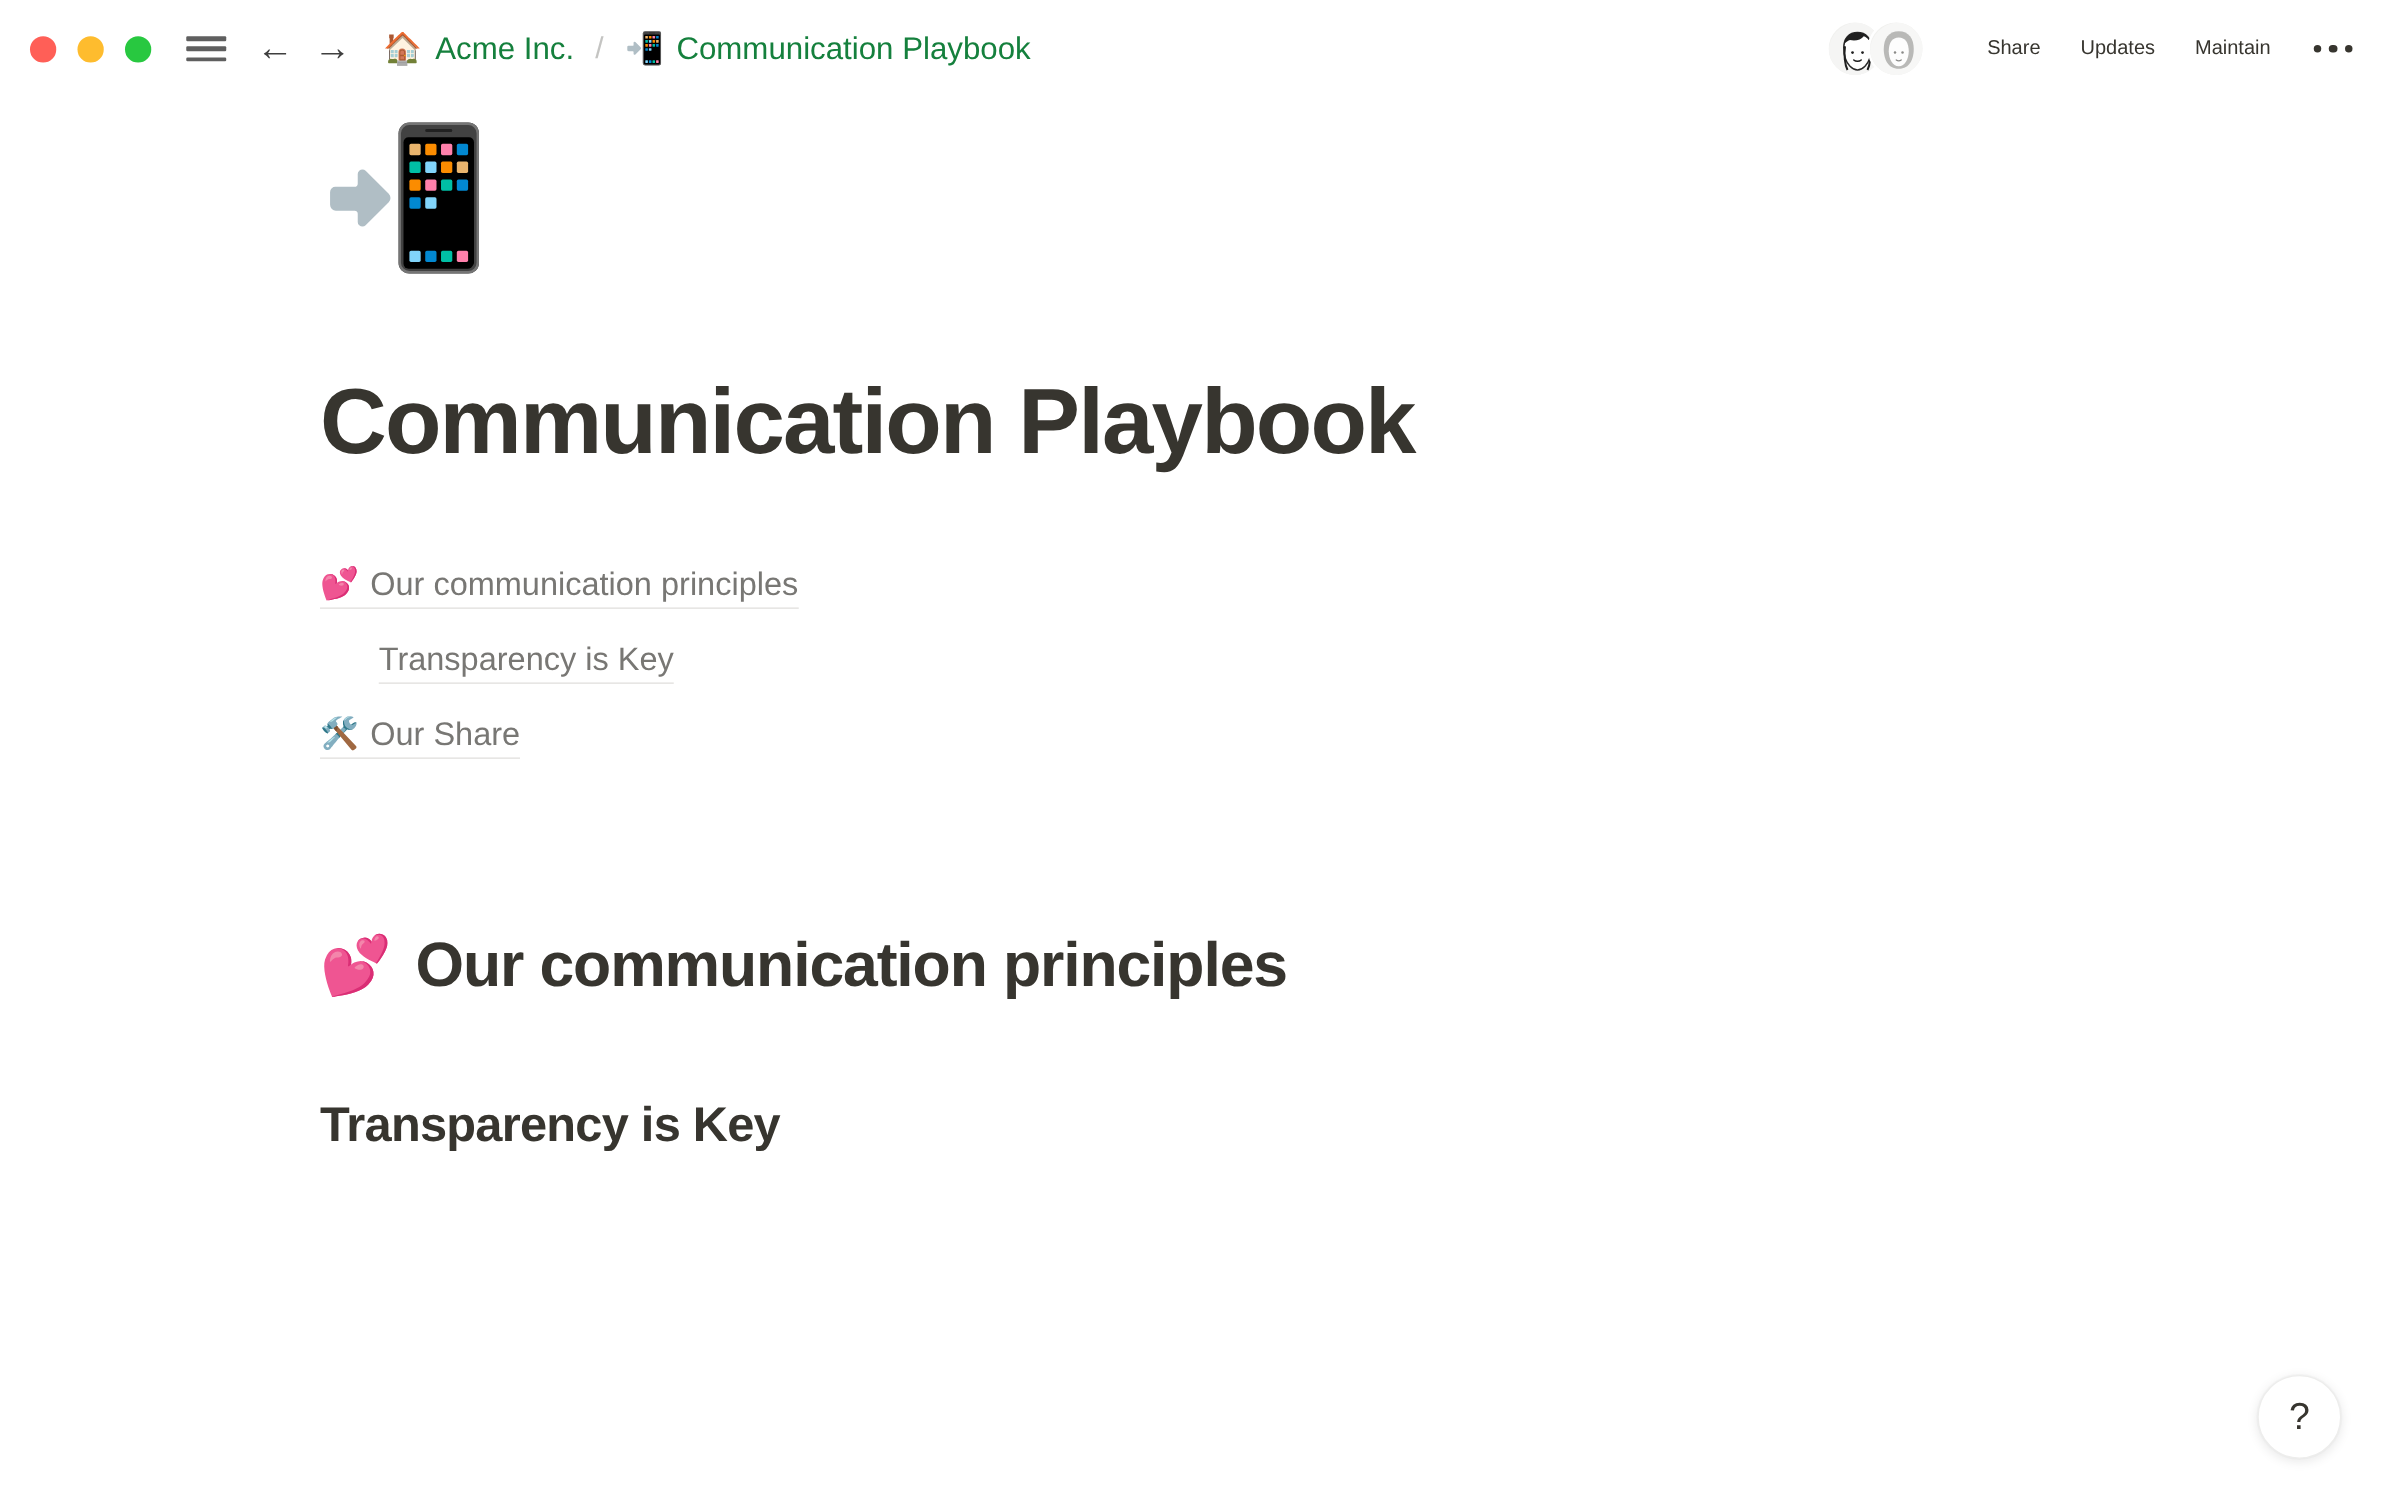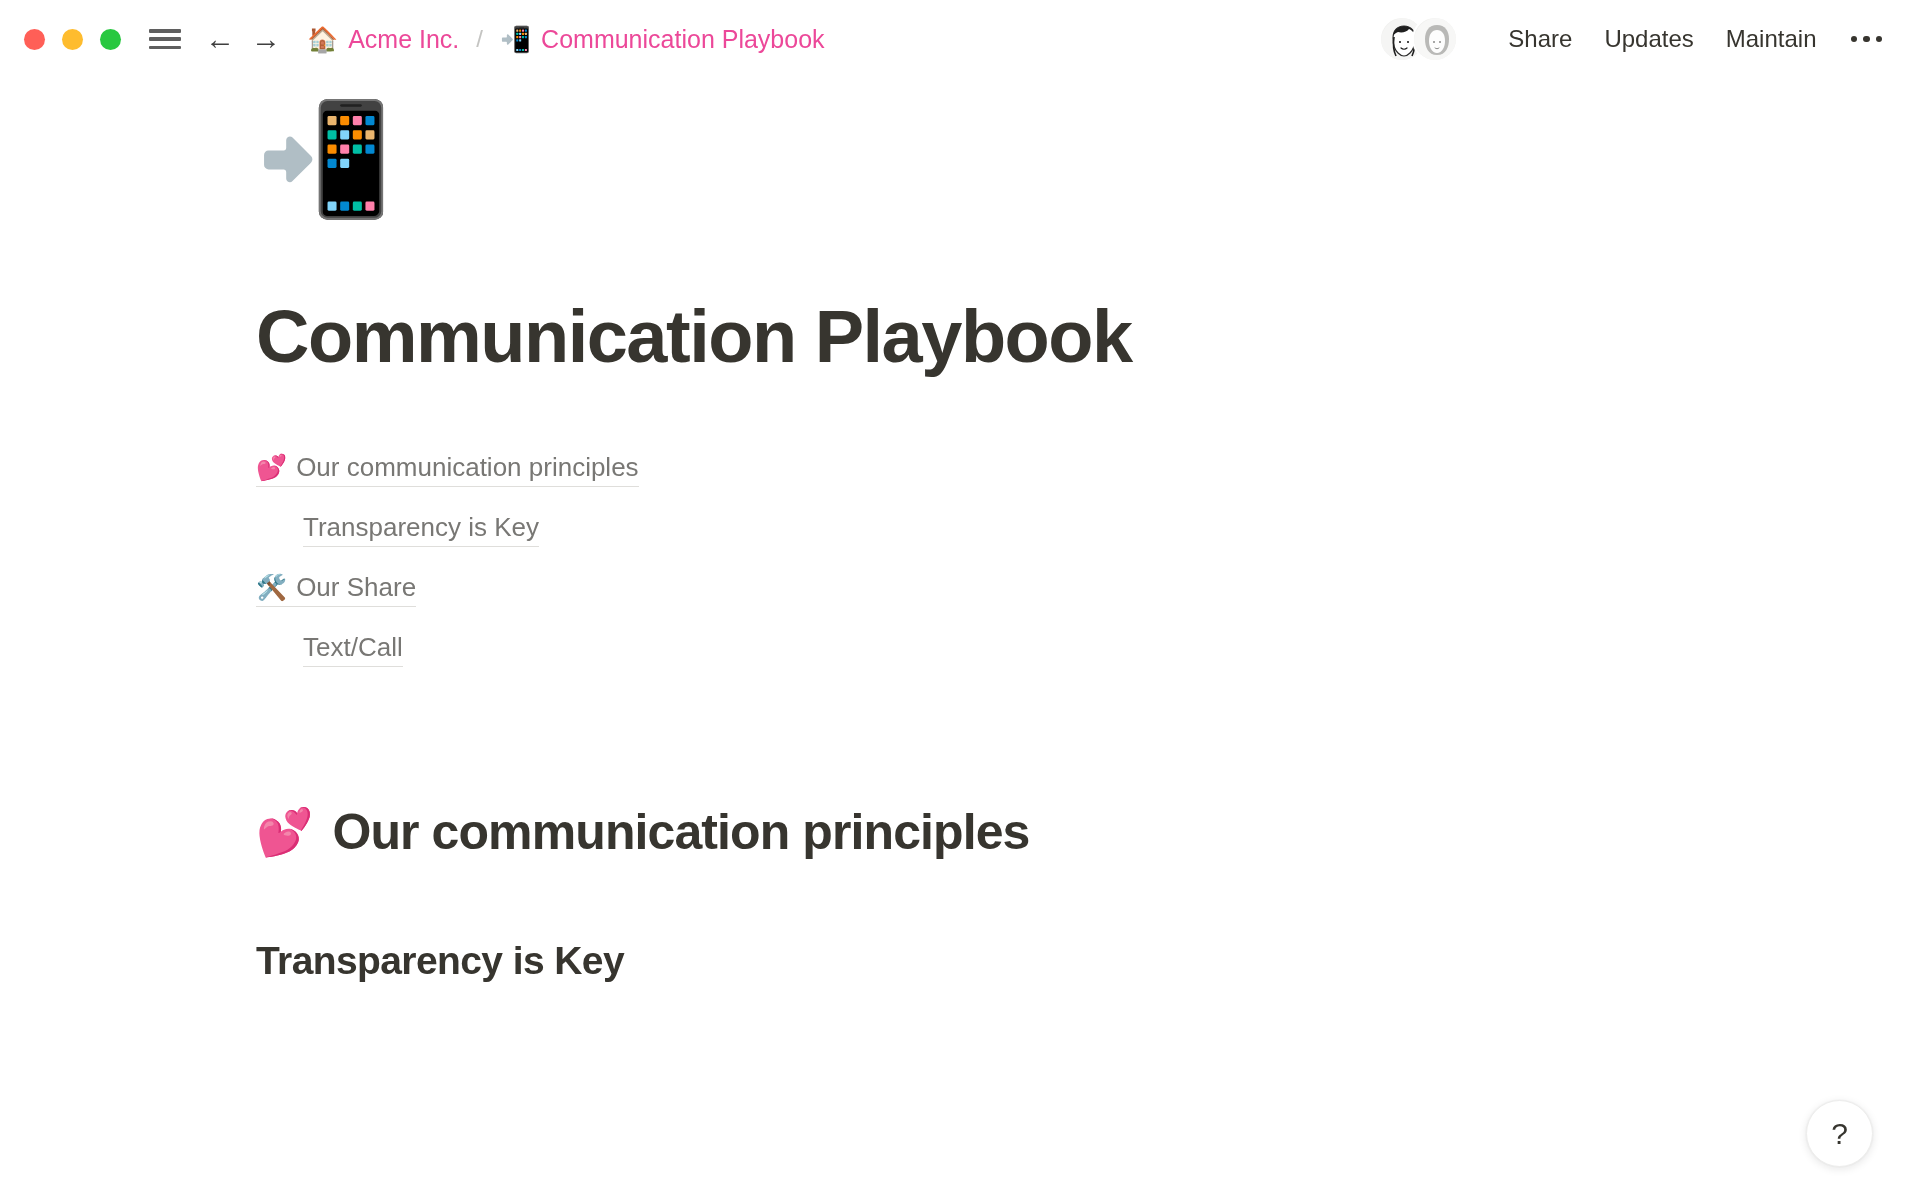--- a/index.html
+++ b/index.html
@@ -43,36 +43,36 @@
     margin-left:22px; width:34px; height:34px;
     display:flex; align-items:center; justify-content:center;
     font-size:30px; line-height:1; color:#3f3f3f;
     cursor:pointer;
   }
   .navarrow.fwd { margin-left:12px; }
 
   .crumbs { display:flex; align-items:center; margin-left:24px; }
   .crumb { display:flex; align-items:center; gap:10px; cursor:pointer; }
   .crumb-emoji { font-size:25px; line-height:1; }
-  .crumb-text { font-size:25px; color:#ec4899; white-space:nowrap; }
+  .crumb-text { font-size:25px; color:#15803d; white-space:nowrap; }
   .crumb-sep { font-size:24px; color:#C4C4C2; margin:0 17px; }
 
   .topright {
     margin-left:auto;
     display:flex; align-items:center; gap:0;
   }
   .avatars { display:flex; align-items:center; margin-right:34px; }
   .avatar {
     width:46px; height:46px; border-radius:50%;
     background:#f1f1ef; border:2.5px solid #ffffff;
     overflow:hidden; position:relative;
   }
   .avatar + .avatar { margin-left:-13px; }
   .act {
-    font-size:24px; color:#37352F;
+    font-size:16px; color:#37352F;
     padding:6px 16px; border-radius:5px; cursor:pointer;
     white-space:nowrap;
   }
   .dots {
     display:flex; align-items:center; gap:6px;
     padding:10px 12px; margin-left:6px; border-radius:5px; cursor:pointer;
   }
   .dots i { width:6.5px; height:6.5px; border-radius:50%; background:#37352F; display:block; }
 
   
@@ -218,25 +218,20 @@
 
         <div class="toc-row lvl1">
           <span class="toc-link">
             <span class="toc-emoji">🛠️</span>
             <span>Our Share</span>
           </span>
         </div>
 
 
 
-        <div class="toc-row lvl2">
-          <span class="toc-link">
-            <span>Text/Call</span>
-          </span>
-        </div>
 
       </div>
 
       <div class="h1-section">
         <span class="h1-emoji">💕</span>
         <span>Our communication principles</span>
       </div>
 
       <div class="h2-section">Transparency is Key</div>
 

